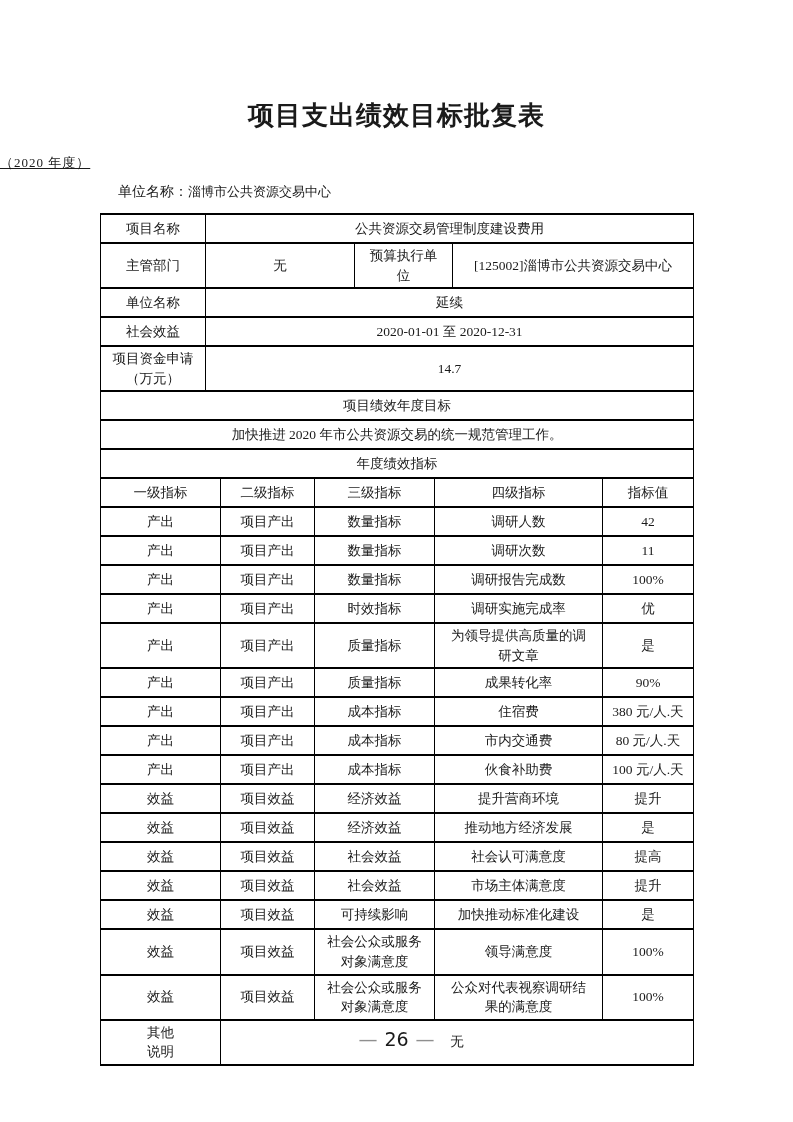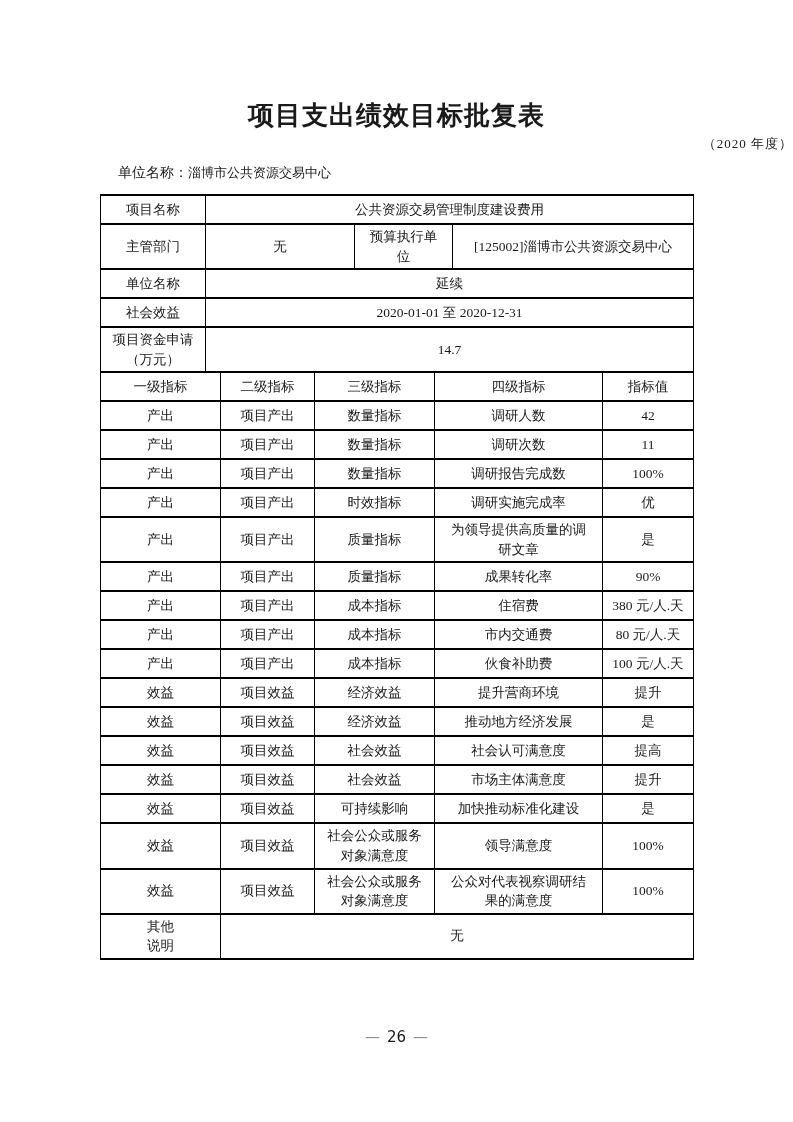--- a/index.html
+++ b/index.html
@@ -14,24 +14,25 @@
     border-radius: 8px;
   }
   .doc-title {
     padding-top: 98px;
     text-align: center;
     font-size: 26px;
     font-weight: bold;
     letter-spacing: 1px;
   }
   .doc-subtitle {
-    margin-top: 2px;
-    text-align: right;
+    margin-top: 21px;
+    text-align: left;
     font-size: 13px;
     letter-spacing: 1px;
+    text-decoration: underline;
   }
   .unit-line {
     width: 593px;
     margin: 11px auto 5px auto;
     font-size: 14px;
     text-align: left;
     padding-left: 18px;
     box-sizing: border-box;
   }
   .unit-line .unit-value { font-size: 13px; }
@@ -55,21 +56,21 @@
     overflow: hidden;
   }
   tr.no-top td { border-top: none; }
   .footer {
     position: absolute;
     top: 1028px;
     left: 0;
     width: 100%;
     text-align: center;
     font-family: "DejaVu Sans", "Liberation Sans", sans-serif;
-    font-size: 15px;
+    font-size: 19px;
   }
   .footer .dash { color: #8f8f8f; padding: 0 7px; }
   .footer .num { color: #1a1a1a; }
 </style>
 </head>
 <body>
 
 <div class="page">
 
   <div class="doc-title">项目支出绩效目标批复表</div>
@@ -109,20 +110,36 @@
           <td colspan="3">2020-01-01 至 2020-12-31</td>
         </tr>
         <tr>
           <td>项目资金申请
 （万元）</td>
           <td colspan="3">14.7</td>
         </tr>
       </tbody>
     </table>
 
+    <table class="t-mid">
+      <colgroup>
+          <col style="width:593px">
+        </colgroup>
+      <tbody>
+        <tr class="no-top">
+          <td>项目绩效年度目标</td>
+        </tr>
+        <tr>
+          <td>加快推进 2020 年市公共资源交易的统一规范管理工作。</td>
+        </tr>
+        <tr>
+          <td>年度绩效指标</td>
+        </tr>
+      </tbody>
+    </table>
 
     <table class="t-ind">
       <colgroup>
           <col style="width:120px">
           <col style="width:94px">
           <col style="width:120px">
           <col style="width:168px">
           <col style="width:91px">
         </colgroup>
       <tbody>

